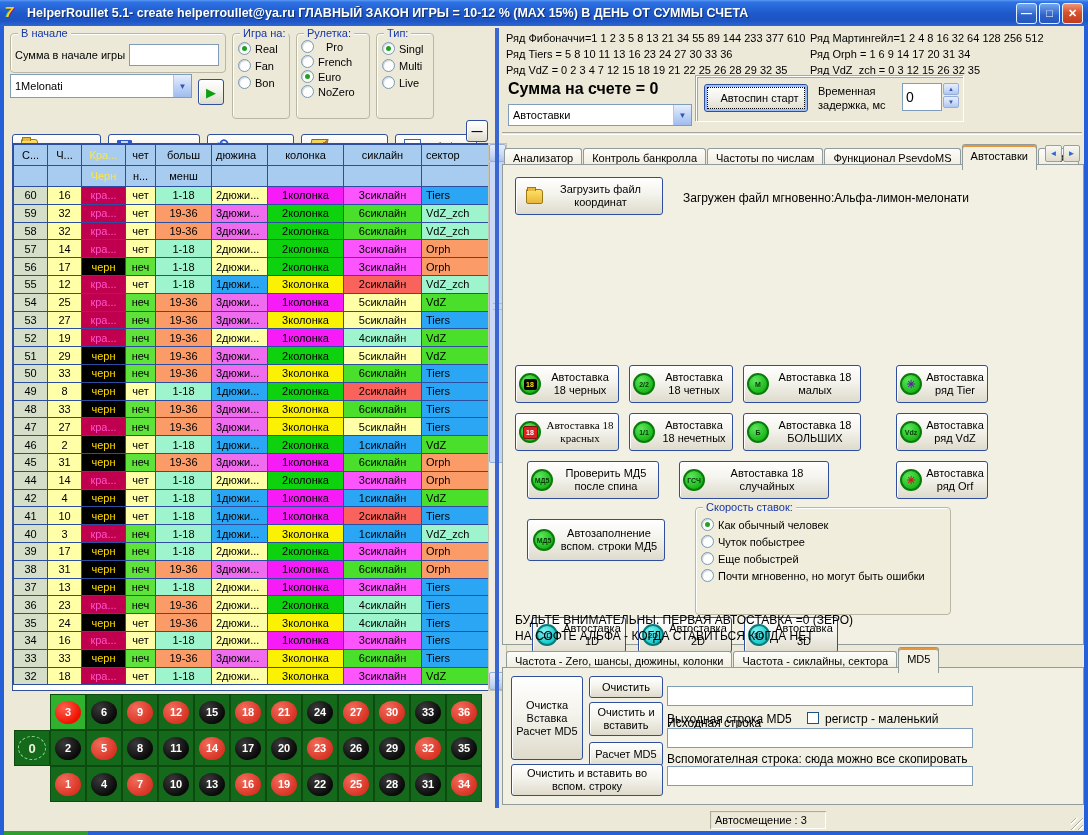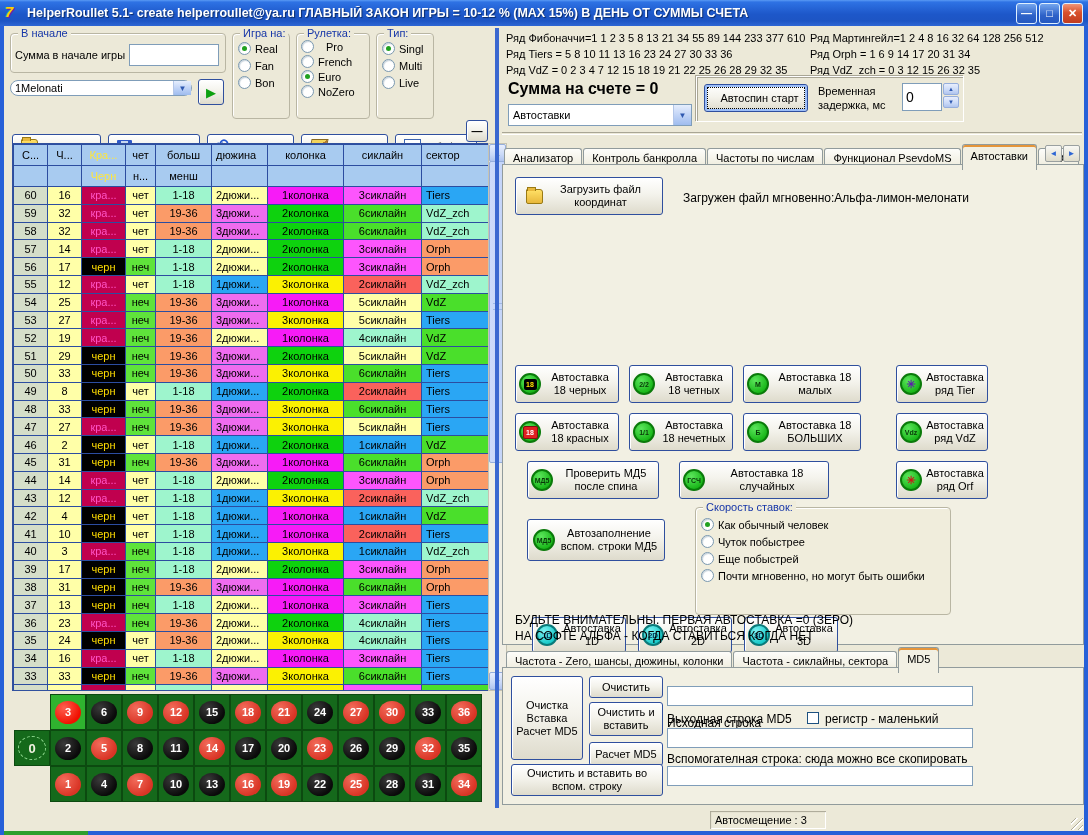--- a/index.html
+++ b/index.html
@@ -172,21 +172,21 @@
   <div class="content">
 
     <div class="abs gbox" style="left:6px;top:7px;width:216px;height:40px;">
       <div class="glegend">В начале</div>
       <div style="display:flex;align-items:center;gap:4px;padding:10px 4px 0 4px;">
         <span style="white-space:nowrap;">Сумма в начале игры</span>
         <input class="tin" style="width: 90px;" value="">
       </div>
     </div>
 
-    <div class="abs combo" style="left:6px;top:54px;width:182px;height:16px;border-radius:10px;">
+    <div class="abs combo" style="left:6px;top:48px;width:182px;height:24px;">
       <span class="cval">1Melonati</span>
       <span class="carrow"></span>
     </div>
     <div class="abs xbtn" style="left:194px;top:53px;width:26px;height:26px;">
       <span class="playbtn">▶</span>
     </div>
 
     <div id="radios"></div>
 
     <div id="toolbar">
@@ -458,31 +458,20 @@
               <td class="col1">14</td>
               <td class="nR">кра...</td>
               <td class="yel">чет</td>
               <td class="aqu">1-18</td>
               <td class="yel tleft">2дюжи...</td>
               <td class="grn">2колонка</td>
               <td class="mag2">3сиклайн</td>
               <td class="org tleft">Orph</td>
             </tr>
             <tr>
-              <td class="col0">43</td>
-              <td class="col1">12</td>
-              <td class="nR">кра...</td>
-              <td class="yel">чет</td>
-              <td class="aqu">1-18</td>
-              <td class="blu tleft">1дюжи...</td>
-              <td class="ylo">3колонка</td>
-              <td class="sal">2сиклайн</td>
-              <td class="aqu tleft">VdZ_zch</td>
-            </tr>
-            <tr>
               <td class="col0">42</td>
               <td class="col1">4</td>
               <td class="nB">черн</td>
               <td class="yel">чет</td>
               <td class="aqu">1-18</td>
               <td class="blu tleft">1дюжи...</td>
               <td class="mag">1колонка</td>
               <td class="blu">1сиклайн</td>
               <td class="grn3 tleft">VdZ</td>
             </tr>
@@ -828,21 +817,21 @@
             <span class="ablbl" style="flex: 1 1 0%;">Автоставка 18 малых</span>
           </div>
           <div class="xbtn ab ab4">
             <span class="gico gi-tier">✳</span>
             <span class="ablbl" style="flex: 1 1 0%;">Автоставка ряд Tier</span>
           </div>
           <div class="xbtn ab ab5">
             <span class="gico gi-18r">
               <span class="gibox red">18</span>
             </span>
-            <span class="ablbl" style="flex: 1 1 0%;">Автоставка 18 красных</span>
+            <span class="ablbl" style="flex: 1 1 0%; font-family: Liberation Serif, serif;">Автоставка 18 красных</span>
           </div>
           <div class="xbtn ab ab6">
             <span class="gico gi-11">1/1</span>
             <span class="ablbl" style="flex: 1 1 0%;">Автоставка 18 нечетных</span>
           </div>
           <div class="xbtn ab ab7">
             <span class="gico gi-b">Б</span>
             <span class="ablbl" style="flex: 1 1 0%;">Автоставка 18 БОЛЬШИХ</span>
           </div>
           <div class="xbtn ab ab8">

